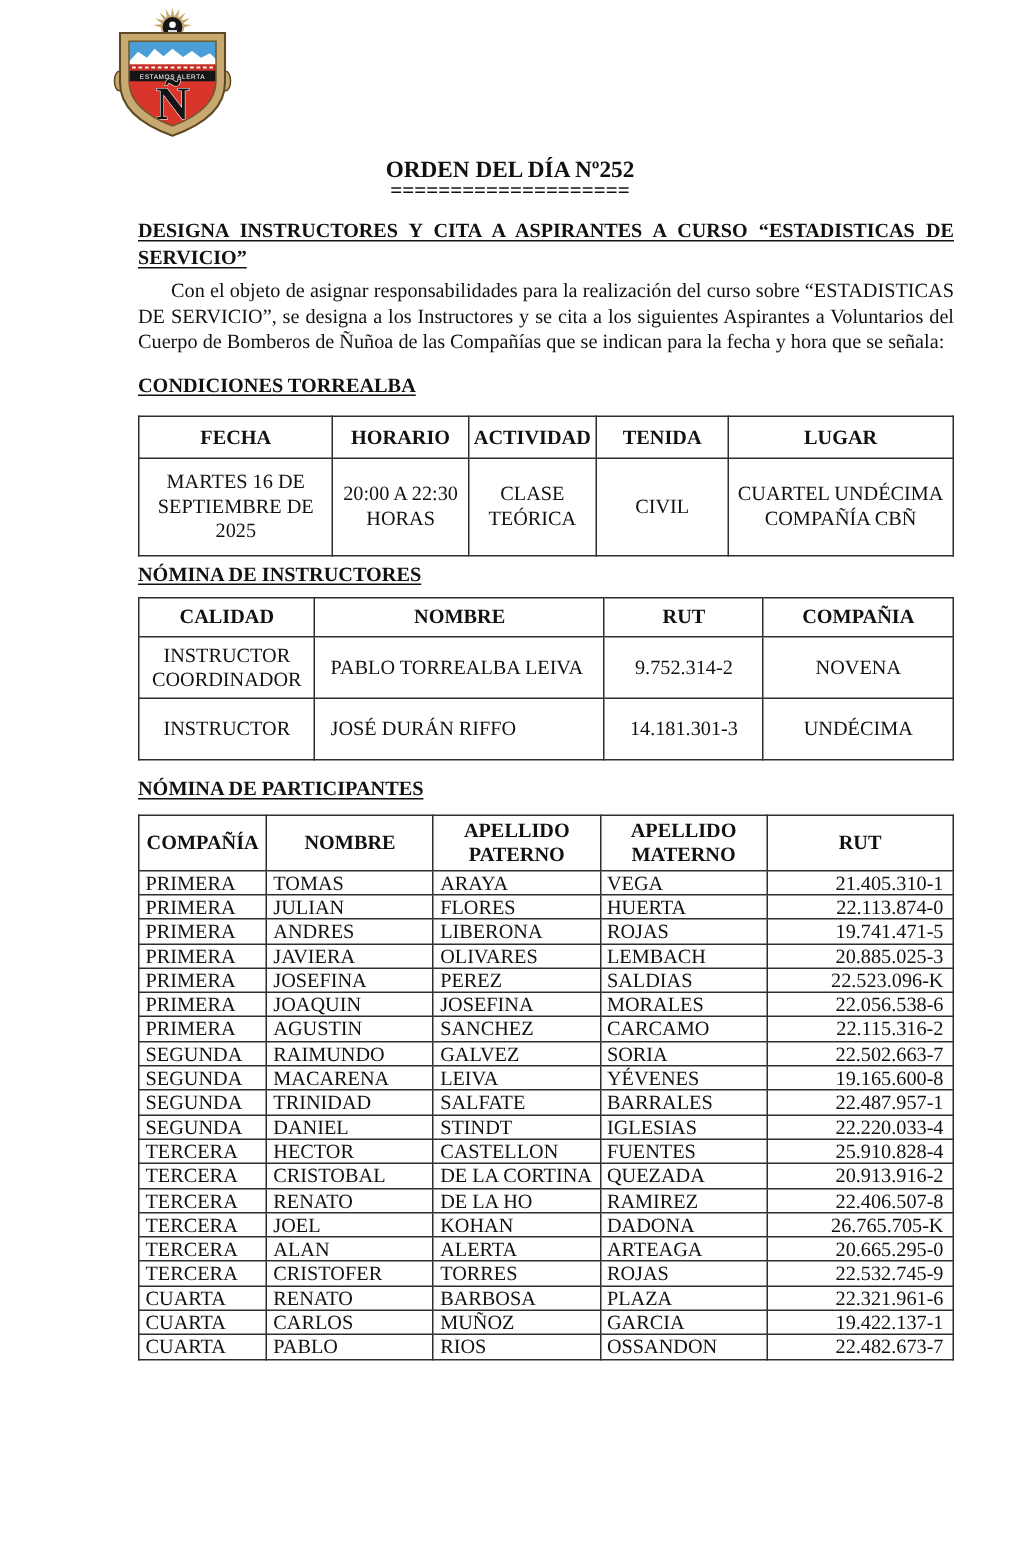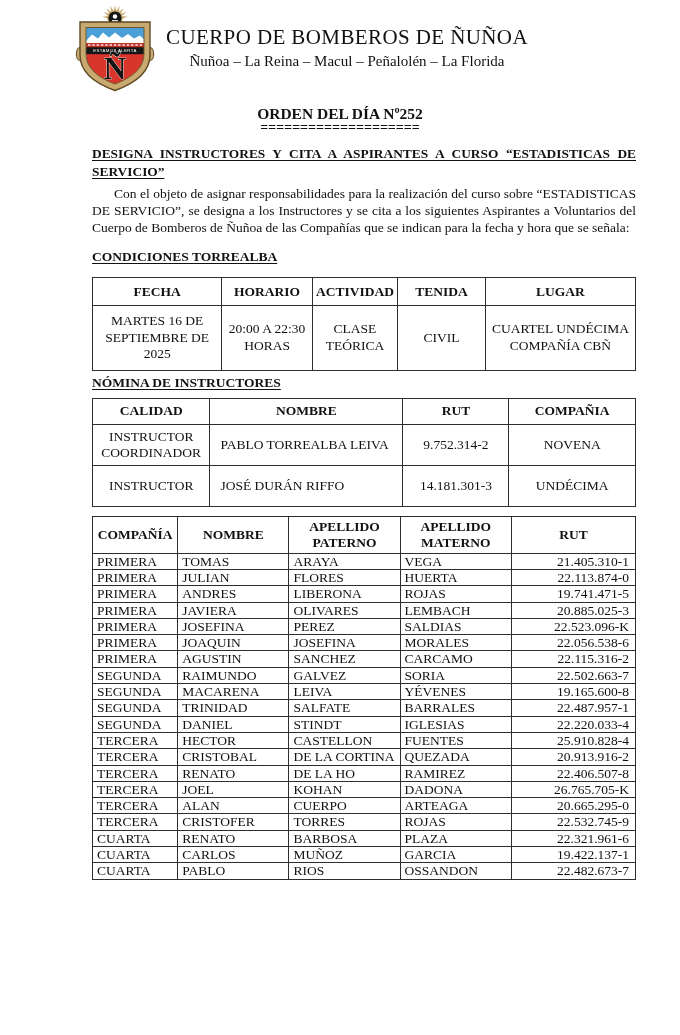--- a/index.html
+++ b/index.html
@@ -105,24 +105,20 @@
         <rect x="15" y="22" width="58" height="15.5" fill="#4aa0d6"></rect>
         <polygon points="15,38 15,36 21,29.5 27,33.5 32,27.5 38,32.5 44,27.5 51,33 57,29 63,33.5 69,30.5 73,34.5 73,38" fill="#ffffff"></polygon>
         <rect x="15" y="38" width="58" height="4.2" fill="#c22f27"></rect>
         <path d="M17,40 h54" stroke="#ffffff" stroke-width="1.4" stroke-dasharray="2.5 1.8" opacity="0.9"></path>
         <rect x="15" y="42.2" width="58" height="7" fill="#161616"></rect>
         <text x="44" y="47.4" font-size="4.3" fill="#ffffff" text-anchor="middle" font-family="Liberation Sans, sans-serif" letter-spacing="0.4">ESTAMOS ALERTA</text>
         <text x="44" y="74" font-size="31" font-weight="bold" text-anchor="middle" fill="#141414" stroke="#ffffff" stroke-width="0.7" paint-order="stroke" font-family="Liberation Serif, serif">Ñ</text>
       </g>
       <path d="M15,22.5 H73 V49 Q73,68 44,79 Q15,68 15,49 Z" fill="none" stroke="#6d5a30" stroke-width="1"></path>
     </svg>
-    <div class="header-text">
-      <div class="org-name">CUERPO DE BOMBEROS DE ÑUÑOA</div>
-      <div class="communes">Ñuñoa – La Reina – Macul – Peñalolén – La Florida</div>
-    </div>
   </div>
 
   <div class="order-title">ORDEN DEL DÍA Nº252</div>
   <div class="order-sep">====================</div>
 
   <div class="content">
 
     <div class="subject">DESIGNA INSTRUCTORES Y CITA A ASPIRANTES A CURSO “ESTADISTICAS DE SERVICIO”</div>
 
     <p class="intro">Con el objeto de asignar responsabilidades para la realización del curso sobre “ESTADISTICAS DE SERVICIO”, se designa a los Instructores y se cita a los siguientes Aspirantes a Voluntarios del Cuerpo de Bomberos de Ñuñoa de las Compañías que se indican para la fecha y hora que se señala:</p>
@@ -168,20 +164,21 @@
           </tr>
           <tr>
             <td>INSTRUCTOR</td>
             <td>JOSÉ DURÁN RIFFO</td>
             <td>14.181.301-3</td>
             <td>UNDÉCIMA</td>
           </tr>
         </tbody>
       </table>
 
+    <div class="sec-heading h-participantes">NÓMINA DE PARTICIPANTES</div>
     <table class="tbl" id="tbl-participantes">
         <thead>
           <tr>
             <th>COMPAÑÍA</th>
             <th>NOMBRE</th>
             <th>APELLIDO PATERNO</th>
             <th>APELLIDO MATERNO</th>
             <th>RUT</th>
           </tr>
         </thead>
@@ -287,21 +284,21 @@
           <tr>
             <td>TERCERA</td>
             <td>JOEL</td>
             <td>KOHAN</td>
             <td>DADONA</td>
             <td>26.765.705-K</td>
           </tr>
           <tr>
             <td>TERCERA</td>
             <td>ALAN</td>
-            <td>CUERPO</td>
+            <td>ALERTA</td>
             <td>ARTEAGA</td>
             <td>20.665.295-0</td>
           </tr>
           <tr>
             <td>TERCERA</td>
             <td>CRISTOFER</td>
             <td>TORRES</td>
             <td>ROJAS</td>
             <td>22.532.745-9</td>
           </tr>

